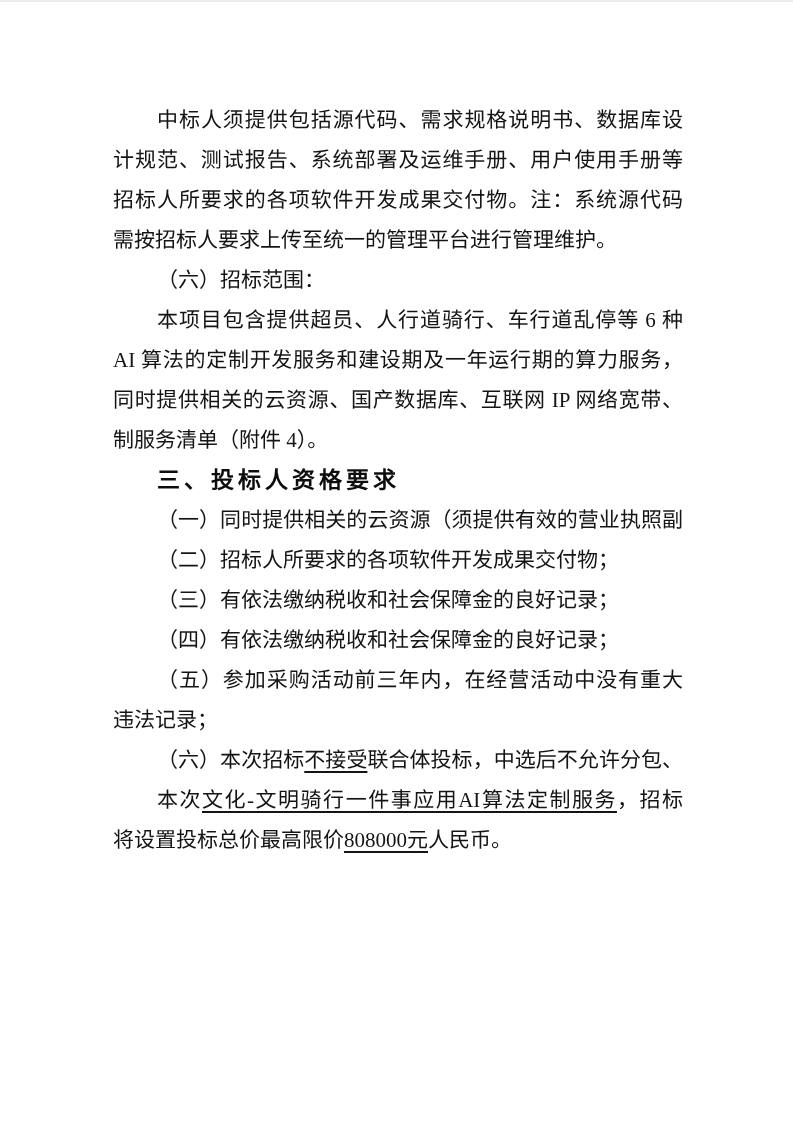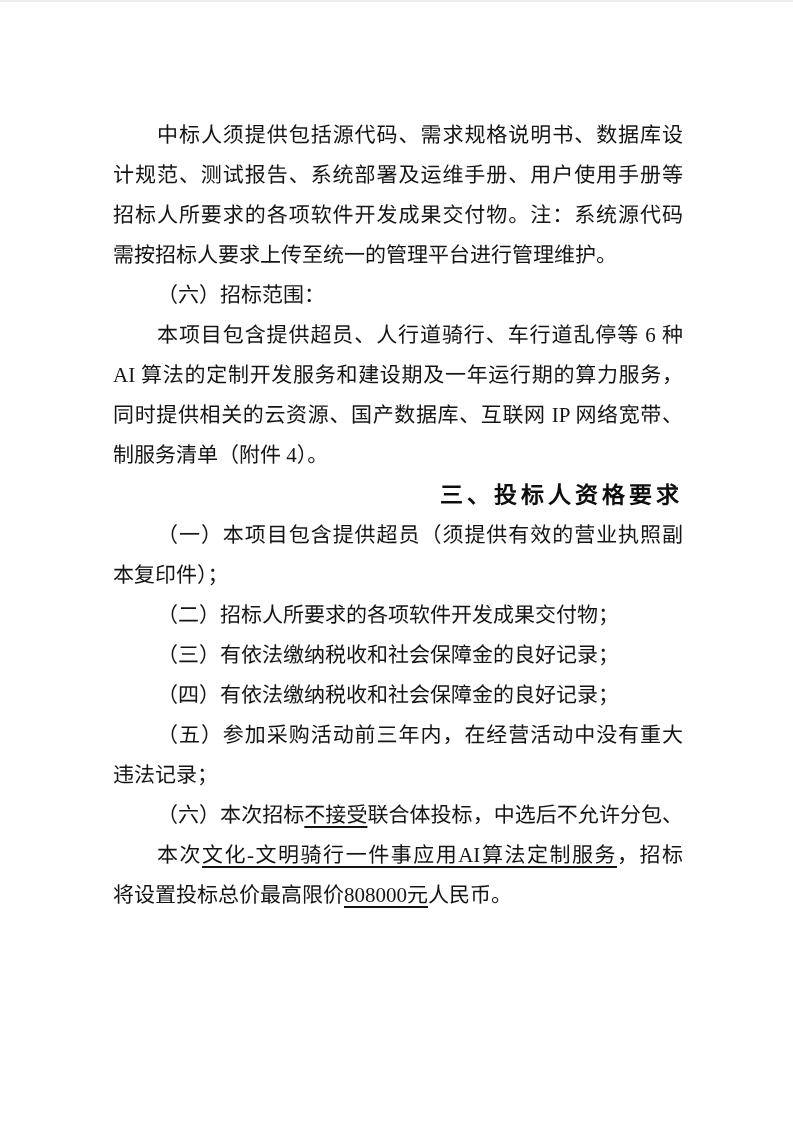--- a/index.html
+++ b/index.html
@@ -12,21 +12,21 @@
     width: 793px;
     height: 1122px;
     background: #ffffff;
     overflow: hidden;
     border-top: 2px solid #ececec;
     box-sizing: border-box;
   }
   .content {
     position: absolute;
     left: 113px;
-    top: 113px;
+    top: 98px;
     width: 570px;
   }
   .line {
     height: 40px;
     line-height: 40px;
     font-family: "Liberation Serif", "DejaVu Serif", serif;
     font-size: 21px;
     color: #141414;
     white-space: nowrap;
     letter-spacing: 0;
@@ -40,21 +40,20 @@
   }
   .line.indent {
     text-indent: 44px;
   }
   .line.heading {
     font-family: "Liberation Sans", "DejaVu Sans", sans-serif;
     font-weight: bold;
     font-size: 23px;
     letter-spacing: 4px;
     color: #0d0d0d;
-    text-align: right;
   }
   .u {
     text-decoration: underline;
     text-underline-offset: 4px;
     text-decoration-thickness: 1.5px;
   }
 </style>
 </head>
 <body>
 
@@ -63,22 +62,21 @@
       <div class="line indent justify"><span>中标人须提供包括源代码、需求规格说明书、数据库设</span></div>
       <div class="line justify"><span>计规范、测试报告、系统部署及运维手册、用户使用手册等</span></div>
       <div class="line justify"><span>招标人所要求的各项软件开发成果交付物。注：系统源代码</span></div>
       <div class="line"><span>需按招标人要求上传至统一的管理平台进行管理维护。</span></div>
       <div class="line indent"><span>（六）招标范围：</span></div>
       <div class="line indent justify"><span>本项目包含提供超员、人行道骑行、车行道乱停等 6 种</span></div>
       <div class="line justify"><span>AI 算法的定制开发服务和建设期及一年运行期的算力服务，</span></div>
       <div class="line justify"><span>同时提供相关的云资源、国产数据库、互联网 IP 网络宽带、</span></div>
       <div class="line"><span>制服务清单（附件 4）。</span></div>
       <div class="line heading indent"><span>三、投标人资格要求</span></div>
-      <div class="line indent justify"><span>（一）本项目包含提供超员（须提供有效的营业执照副</span></div>
-      <div class="line"><span>本复印件）；</span></div>
+      <div class="line indent justify"><span>（一）同时提供相关的云资源（须提供有效的营业执照副</span></div>
       <div class="line indent"><span>（二）招标人所要求的各项软件开发成果交付物；</span></div>
       <div class="line indent"><span>（三）有依法缴纳税收和社会保障金的良好记录；</span></div>
       <div class="line indent"><span>（四）有依法缴纳税收和社会保障金的良好记录；</span></div>
       <div class="line indent justify"><span>（五）参加采购活动前三年内，在经营活动中没有重大</span></div>
       <div class="line"><span>违法记录；</span></div>
       <div class="line indent justify"><span>（六）本次招标</span><span class="u">不接受</span><span>联合体投标，中选后不允许分包、</span></div>
       <div class="line indent justify"><span>本次</span><span class="u">文化-文明骑行一件事应用AI算法定制服务</span><span>，招标</span></div>
       <div class="line"><span>将设置投标总价最高限价</span><span class="u">808000元</span><span>人民币。</span></div>
     </div>
 </div>

